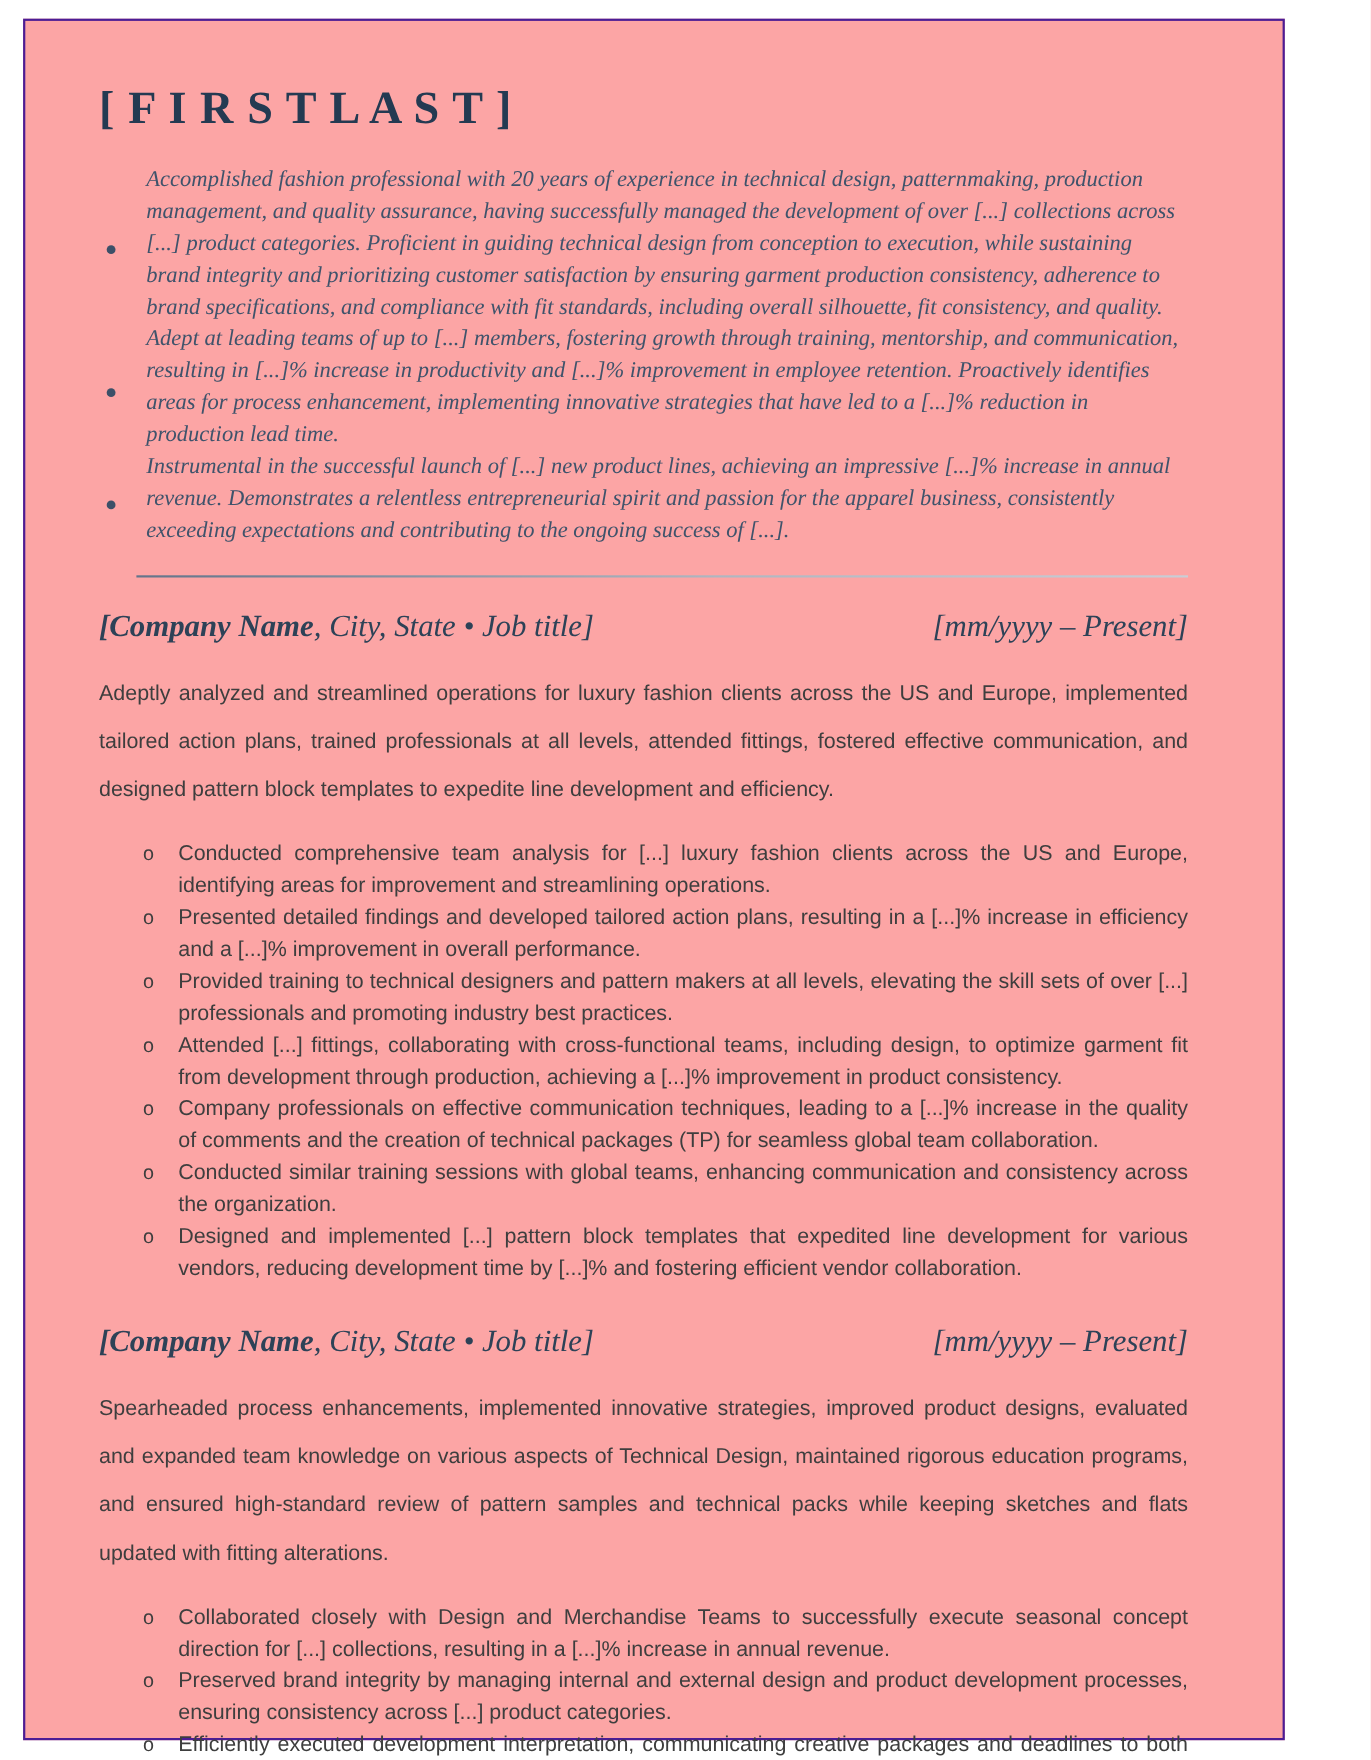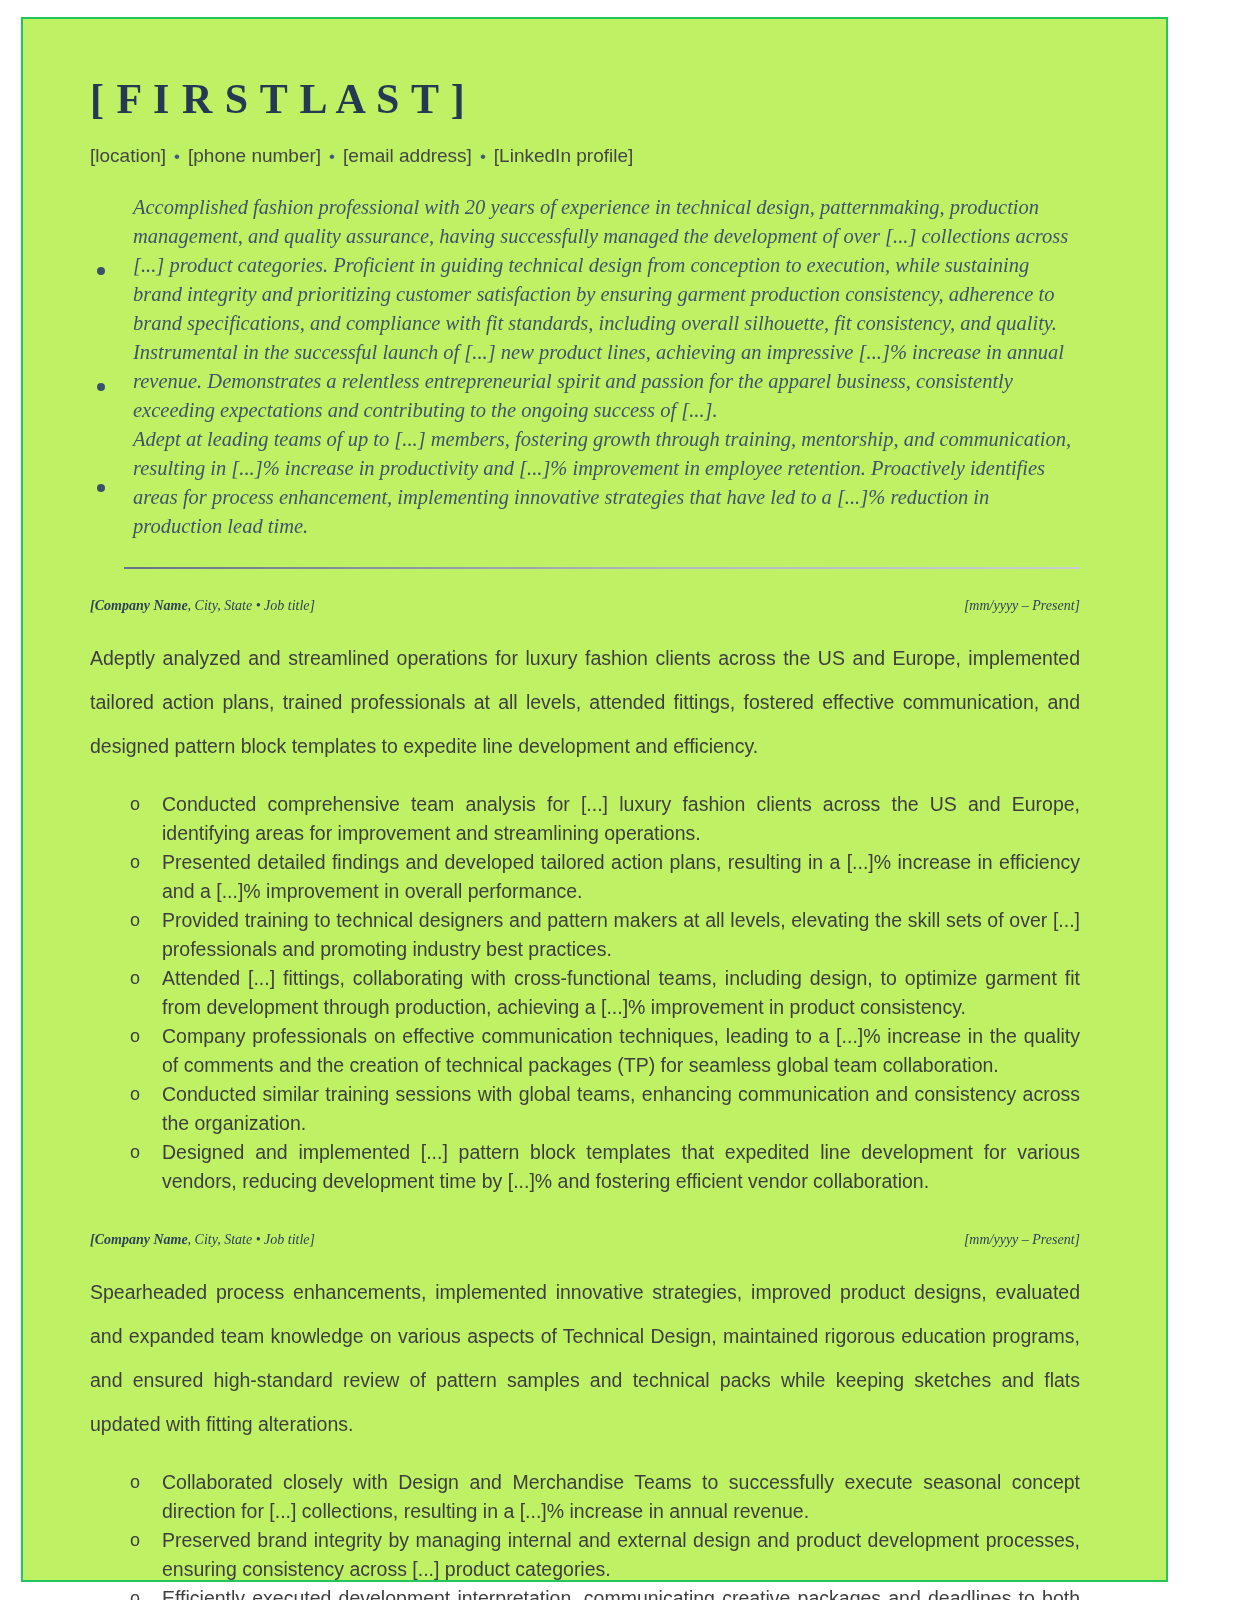--- a/index.html
+++ b/index.html
@@ -10,22 +10,22 @@
     height: 1600px;
     font-family: "Liberation Sans", sans-serif;
   }
   .sheet {
     position: absolute;
     left: 21px;
     top: 17px;
     width: 1147px;
     height: 1565px;
     box-sizing: border-box;
-    border: 2px solid #22c55e;
-    background: #bef264;
+    border: 2px solid #4c1d95;
+    background: #fca5a5;
   }
   .content {
     box-sizing: border-box;
     padding: 56px 86px 0 67px;
   }
 
   
   .name {
     font-family: "Liberation Serif", serif;
     font-size: 42px;
@@ -89,21 +89,21 @@
     background: linear-gradient(to right, #63748a, #aeb6c0 55%, #c9ced6);
   }
 
   
   .job-header {
     display: flex;
     justify-content: space-between;
     align-items: baseline;
     font-family: "Liberation Serif", serif;
     font-style: italic;
-    font-size: 14px;
+    font-size: 28px;
     color: #2d4257;
   }
   .job1-header { margin-top: 29px; }
   .job2-header { margin-top: 36px; }
   .job-company-bold { font-weight: bold; }
   .job-dates { white-space: nowrap; }
 
   .job-para {
     margin-top: 22px;
     font-size: 19.5px;
@@ -136,36 +136,33 @@
   }
 </style>
 </head>
 <body>
 
 <div class="sheet">
   <div class="content">
 
     <div class="name">[ F I R S T   L A S T ]</div>
 
-    <div class="contact">
-      <span>[location]</span><span class="sep">•</span><span>[phone number]</span><span class="sep">•</span><span>[email address]</span><span class="sep">•</span><span>[LinkedIn profile]</span>
-    </div>
 
     <div class="summary-list">
       <div class="sum-item">
         <span class="sum-dot"></span>
         <span class="sum-text">Accomplished fashion professional with 20 years of experience in technical design, patternmaking, production management, and quality assurance, having successfully managed the development of over [...] collections across [...] product categories. Proficient in guiding technical design from conception to execution, while sustaining brand integrity and prioritizing customer satisfaction by ensuring garment production consistency, adherence to brand specifications, and compliance with fit standards, including overall silhouette, fit consistency, and quality.</span>
       </div>
       <div class="sum-item">
         <span class="sum-dot"></span>
-        <span class="sum-text">Instrumental in the successful launch of [...] new product lines, achieving an impressive [...]% increase in annual revenue. Demonstrates a relentless entrepreneurial spirit and passion for the apparel business, consistently exceeding expectations and contributing to the ongoing success of [...].</span>
+        <span class="sum-text">Adept at leading teams of up to [...] members, fostering growth through training, mentorship, and communication, resulting in [...]% increase in productivity and [...]% improvement in employee retention. Proactively identifies areas for process enhancement, implementing innovative strategies that have led to a [...]% reduction in production lead time.</span>
       </div>
       <div class="sum-item">
         <span class="sum-dot"></span>
-        <span class="sum-text">Adept at leading teams of up to [...] members, fostering growth through training, mentorship, and communication, resulting in [...]% increase in productivity and [...]% improvement in employee retention. Proactively identifies areas for process enhancement, implementing innovative strategies that have led to a [...]% reduction in production lead time.</span>
+        <span class="sum-text">Instrumental in the successful launch of [...] new product lines, achieving an impressive [...]% increase in annual revenue. Demonstrates a relentless entrepreneurial spirit and passion for the apparel business, consistently exceeding expectations and contributing to the ongoing success of [...].</span>
       </div>
     </div>
 
     <div class="section-head">
       <span class="section-rule"></span>
     </div>
 
     <div class="job-header job1-header">
       <span><span class="job-company-bold">[Company Name</span><span>, City, State • Job title]</span></span>
       <span class="job-dates">[mm/yyyy – Present]</span>

